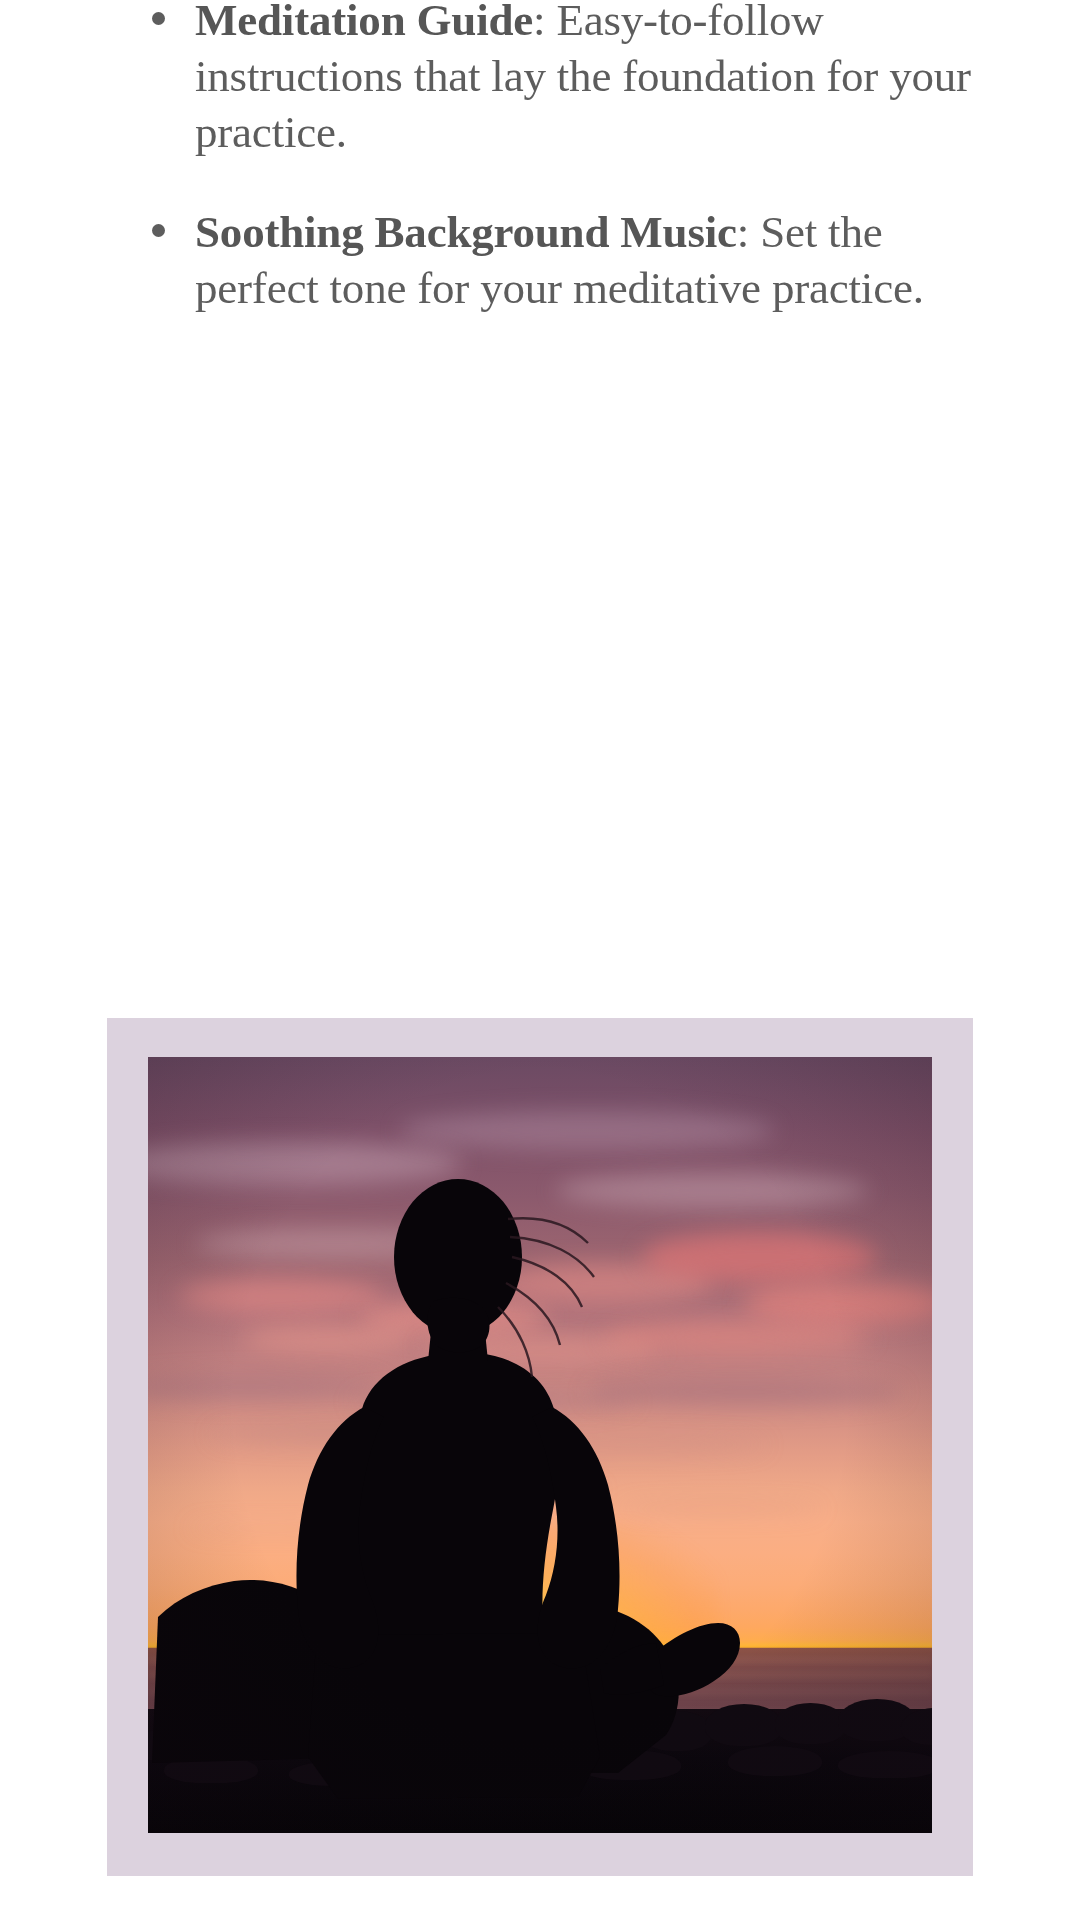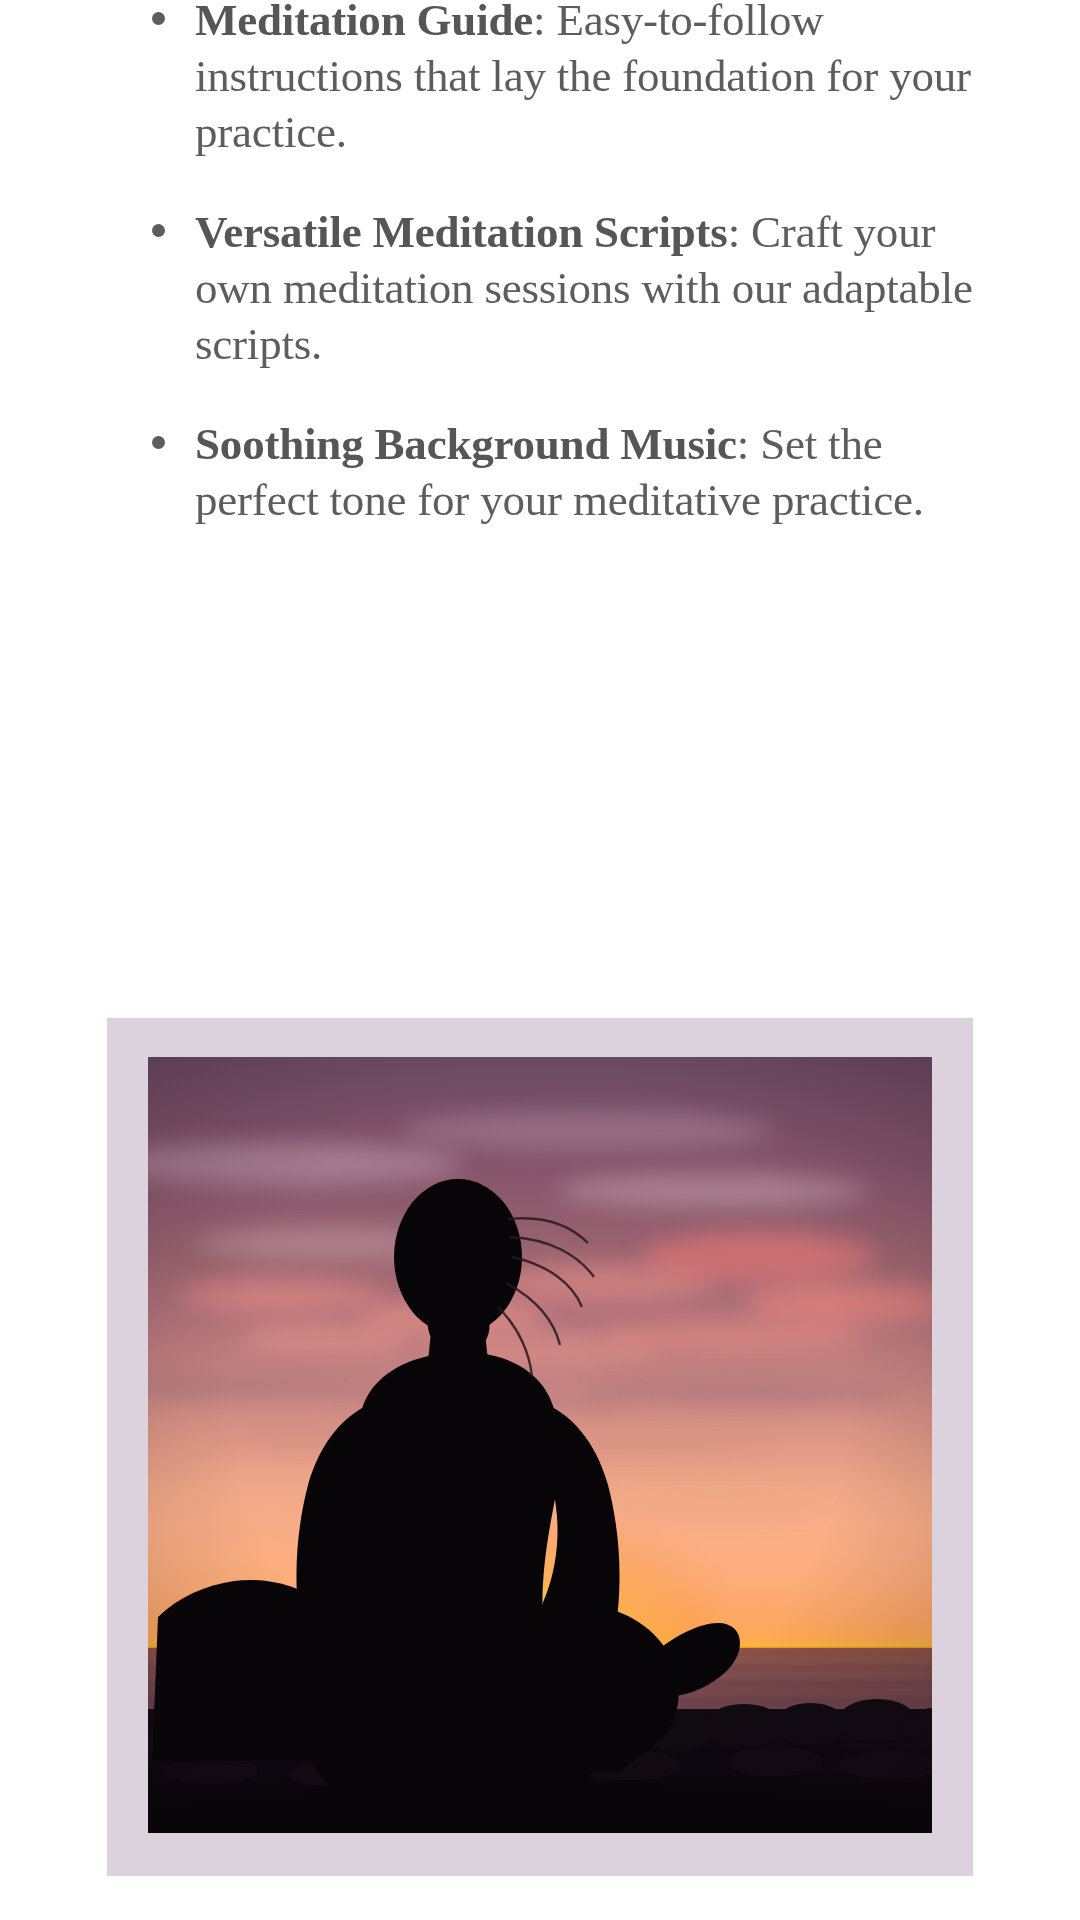--- a/index.html
+++ b/index.html
@@ -206,24 +206,20 @@
 <div class="page">
 
   <ul class="feature-list">
 
     <li class="feature-item">
       <span class="bullet"></span>
       <span class="term">Meditation Guide</span><span class="desc">: </span><span class="desc">Easy-to-follow instructions that lay the foundation for your practice.</span>
     </li>
 
 
-    <li class="feature-item">
-      <span class="bullet"></span>
-      <span class="term">Versatile Meditation Scripts</span><span class="desc">: </span><span class="desc">Craft your own meditation sessions with our adaptable scripts.</span>
-    </li>
 
     <li class="feature-item">
       <span class="bullet"></span>
       <span class="term">Soothing Background Music</span><span class="desc">: </span><span class="desc">Set the perfect tone for your meditative practice.</span>
     </li>
 
   </ul>
 
   <div class="photo-frame">
     <div class="photo" aria-label="Silhouette of a woman meditating in lotus pose on a rocky beach at sunset over the ocean">

